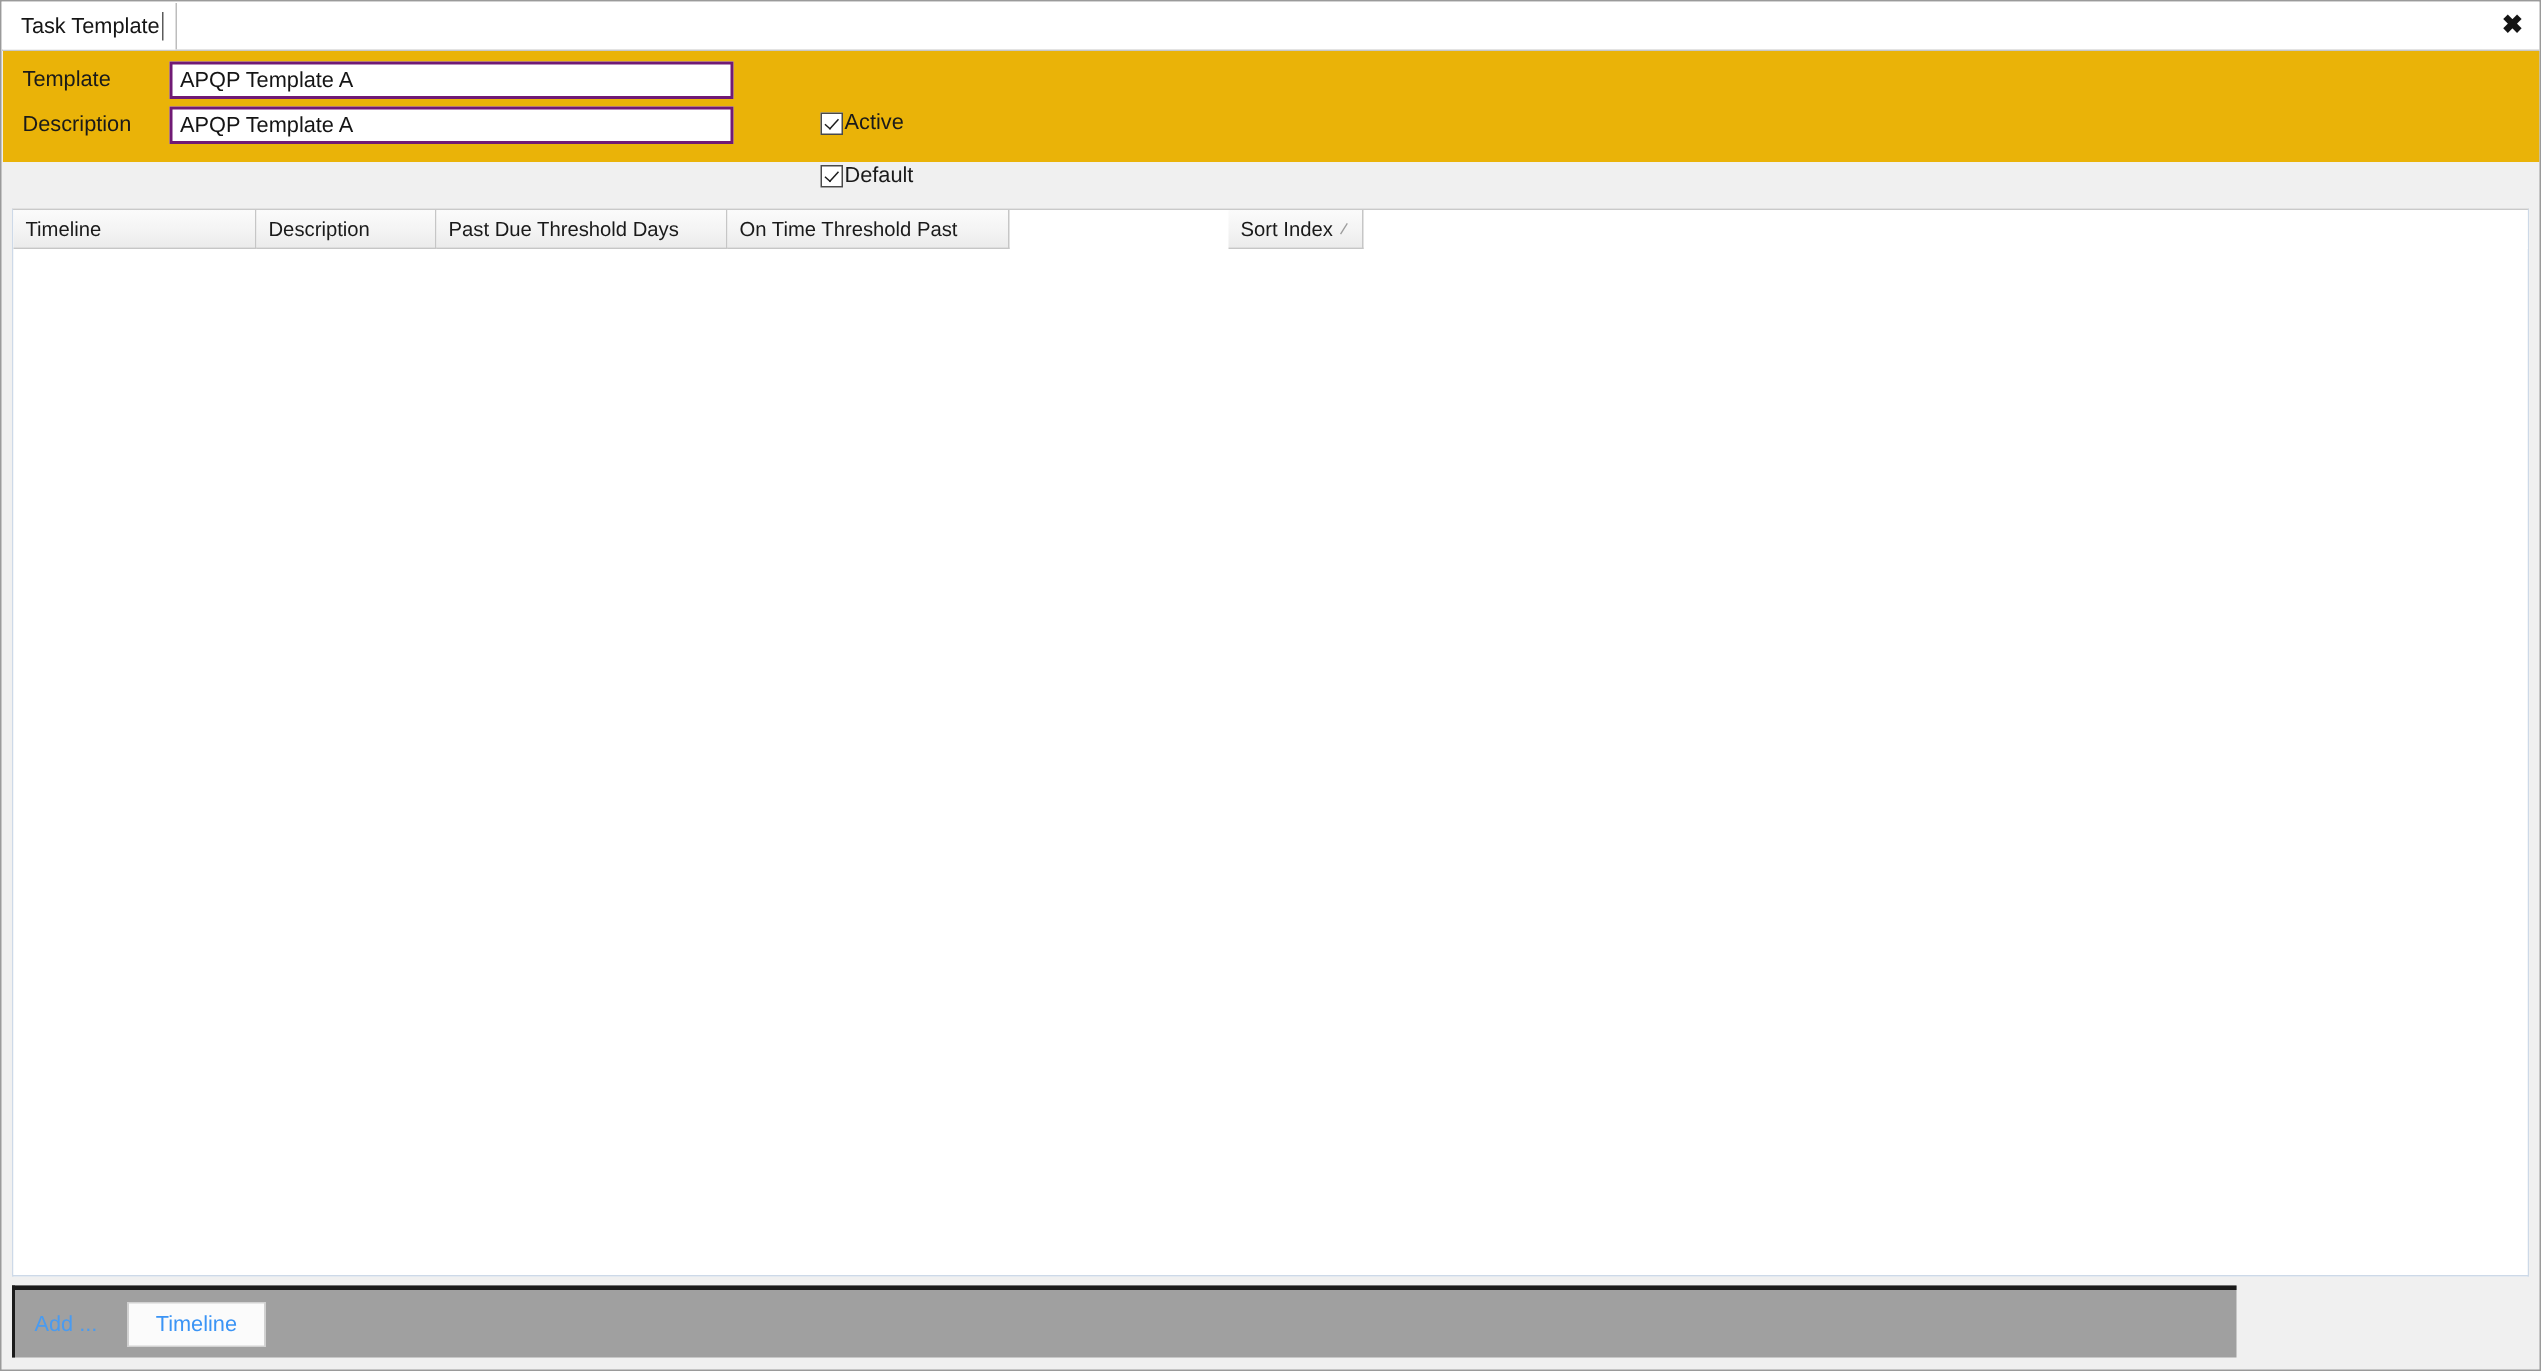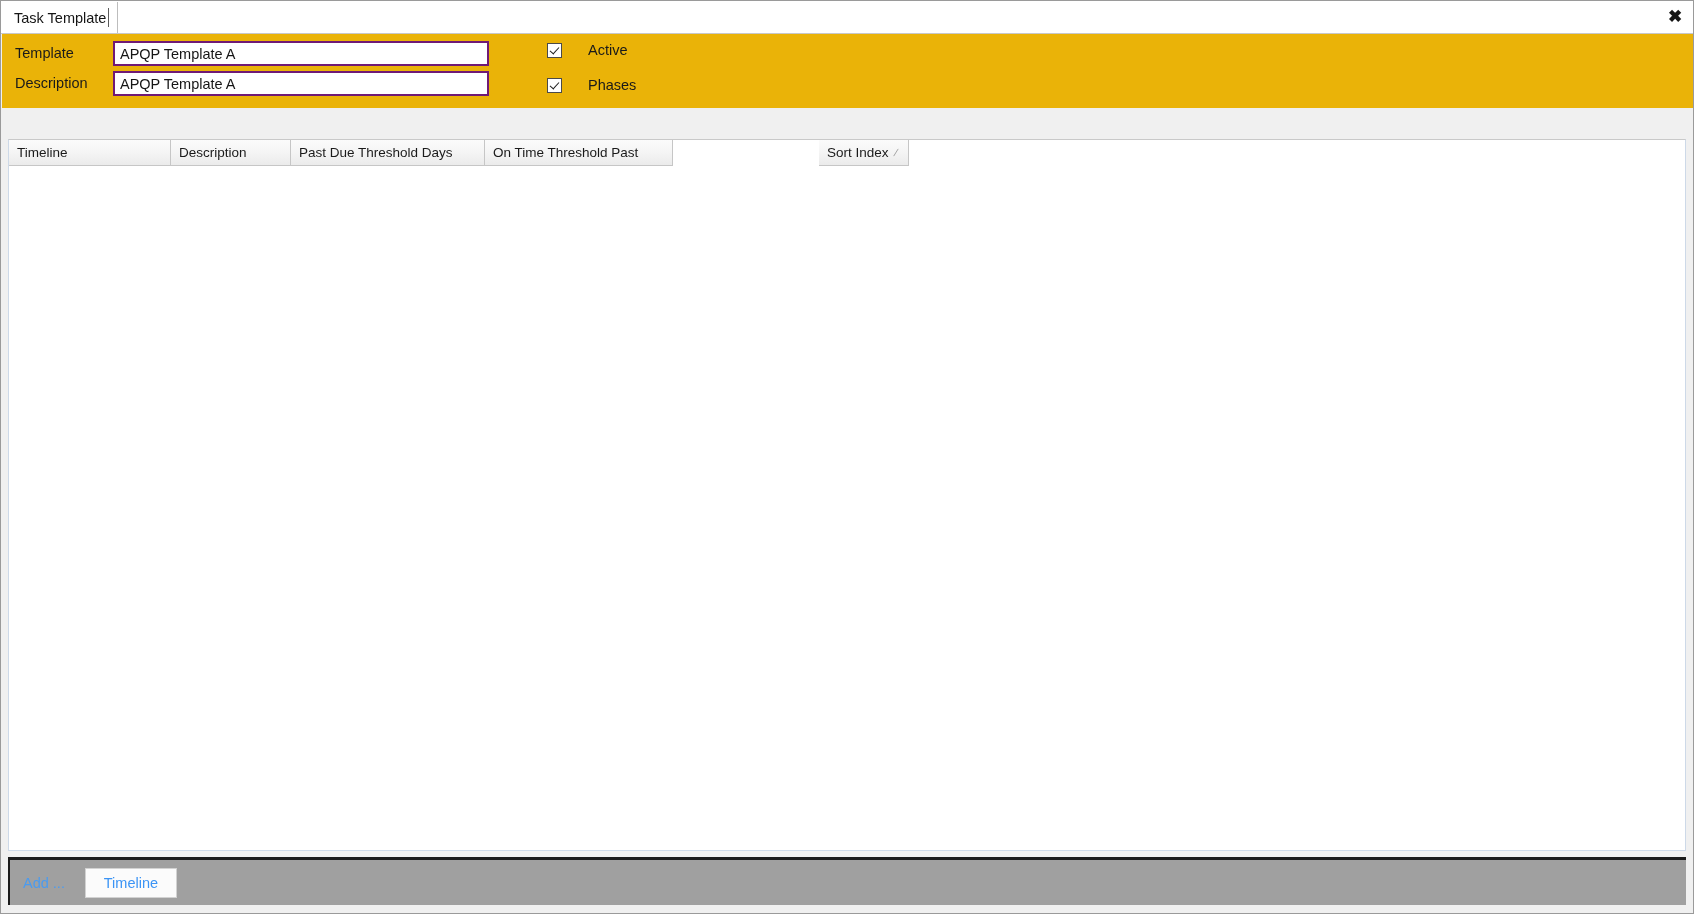--- a/index.html
+++ b/index.html
@@ -104,21 +104,22 @@
     padding: 0 5px;
     outline: none;
   }
   .inp-template    { left: 111px; top: 7px; }
   .inp-description { left: 111px; top: 37px; }
 
   .chk-row {
     position: absolute;
     display: flex;
     align-items: center;
-    gap: 26px;
+    gap: 1px;
+    margin-top: 32px;
   }
   .chk-active  { left: 545px; top: 8px; }
   .chk-default { left: 545px; top: 43px; }
   .chk-box {
     width: 15px; height: 15px;
     box-sizing: border-box;
     background: #ffffff;
     border: 1px solid #4a4a4a;
     position: relative;
     flex: none;
@@ -225,21 +226,21 @@
     position: absolute;
     left: 0; top: 26px;
     right: 0; bottom: 0;
     background: #ffffff;
   }
 
   
   .actionbar {
     position: absolute;
     left: 7px; top: 856px;
-    width: 1678px;
+    width: 1483px;
     height: 48px;
     box-sizing: border-box;
     background: #a0a0a0;
     border-top: 3px solid #1b1b1b;
     border-left: 2px solid #1b1b1b;
     display: flex;
     align-items: center;
   }
   .add-label {
     margin-left: 13px;
@@ -285,21 +286,21 @@
     <div class="field-label lbl-description">Description</div>
     <input class="text-input inp-description" type="text" value="APQP Template A" style="">
 
     <div class="chk-row chk-active">
       <span class="chk-box"></span>
       <span class="chk-label">Active</span>
     </div>
 
     <div class="chk-row chk-default">
       <span class="chk-box"></span>
-      <span class="chk-label">Phases</span>
+      <span class="chk-label">Default</span>
     </div>
   </div>
 
 
   <div class="grid">
     <div class="grid-header">
       <div class="hdr-cell" style="width:162px;">
         <span>Timeline</span>
       </div>
       <div class="hdr-cell" style="width:120px;">

